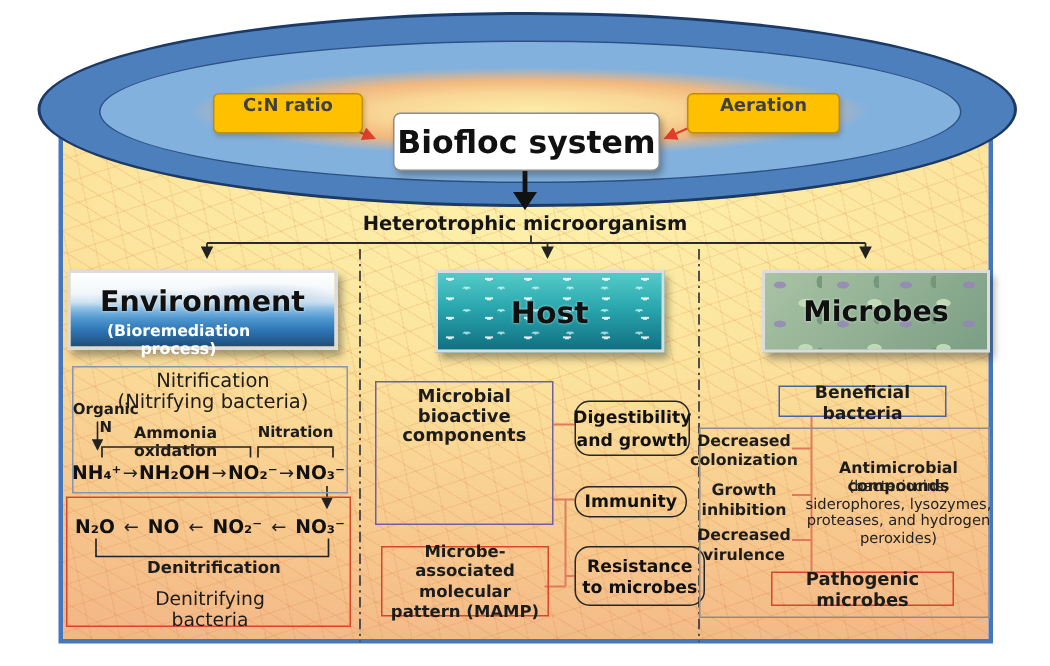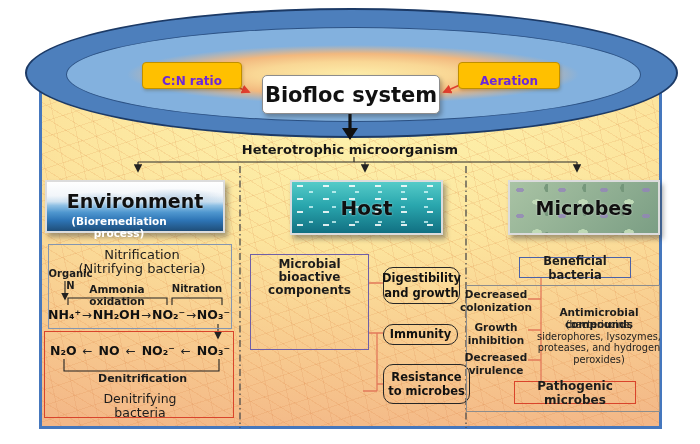--- a/index.html
+++ b/index.html
@@ -35,22 +35,22 @@
   }
   
   .lines{left:0;top:0;z-index:3;pointer-events:none;}
   
   .txt{line-height:1.15;}
   .center{text-align:center;}
   .bold{font-weight:bold;}
   .z4{z-index:4;}
   .orange-box{
     background:#ffc000;border:1.2px solid #bf8f00;border-radius:4px;
-    display:flex;align-items:flex-end;justify-content:center;
-    font-weight:bold;font-size:12px;color:#6d28d9;
+    display:flex;align-items:flex-start;justify-content:center;
+    font-weight:bold;font-size:12px;color:#404040;
     box-shadow:1px 2px 3px rgba(80,60,0,.25);
   }
   .biofloc-box{
     background:#fff;border:1.5px solid #8c8c8c;border-radius:5px;
     display:flex;align-items:center;justify-content:center;
     font-weight:bold;font-size:21px;color:#111;
     box-shadow:2px 3px 4px rgba(40,40,40,.35);
   }
   .header-box{
     border:2px solid #dcdcdc;box-shadow:3px 4px 5px rgba(60,60,60,.45);
@@ -210,20 +210,23 @@
     <span class="chem">NO₃⁻</span>
   </div>
 
   <div class="abs z4 txt center bold" style="left:98px;top:373px;width:86px;font-size:11px;">Denitrification</div>
   <div class="abs z4 txt center" style="left:80px;top:392px;width:120px;font-size:12.5px;">Denitrifying bacteria</div>
 
   <div class="abs z4 plain-box purple-border center" style="left:250px;top:254px;width:119px;height:96px;padding:3px 2px;text-align:center;">
     <div class="txt bold" style="font-size:12px;line-height:1.1;">Microbial bioactive components</div>
   </div>
 
+  <div class="abs z4 plain-box red-border center" style="left:254px;top:364px;width:112px;height:47px;display:flex;align-items:center;justify-content:center;padding:2px;">
+    <div class="txt bold" style="font-size:11px;line-height:1.2;">Microbe-associated molecular pattern (MAMP)</div>
+  </div>
 
   <div class="abs z4 rounded-node" style="left:383px;top:267px;width:77px;height:37px;">
     <span>Digestibility and growth</span>
   </div>
   <div class="abs z4 rounded-node" style="left:383px;top:324px;width:75px;height:21px;">
     <span>Immunity</span>
   </div>
   <div class="abs z4 rounded-node" style="left:383px;top:364px;width:87px;height:40px;">
     <span>Resistance to microbes</span>
   </div>

